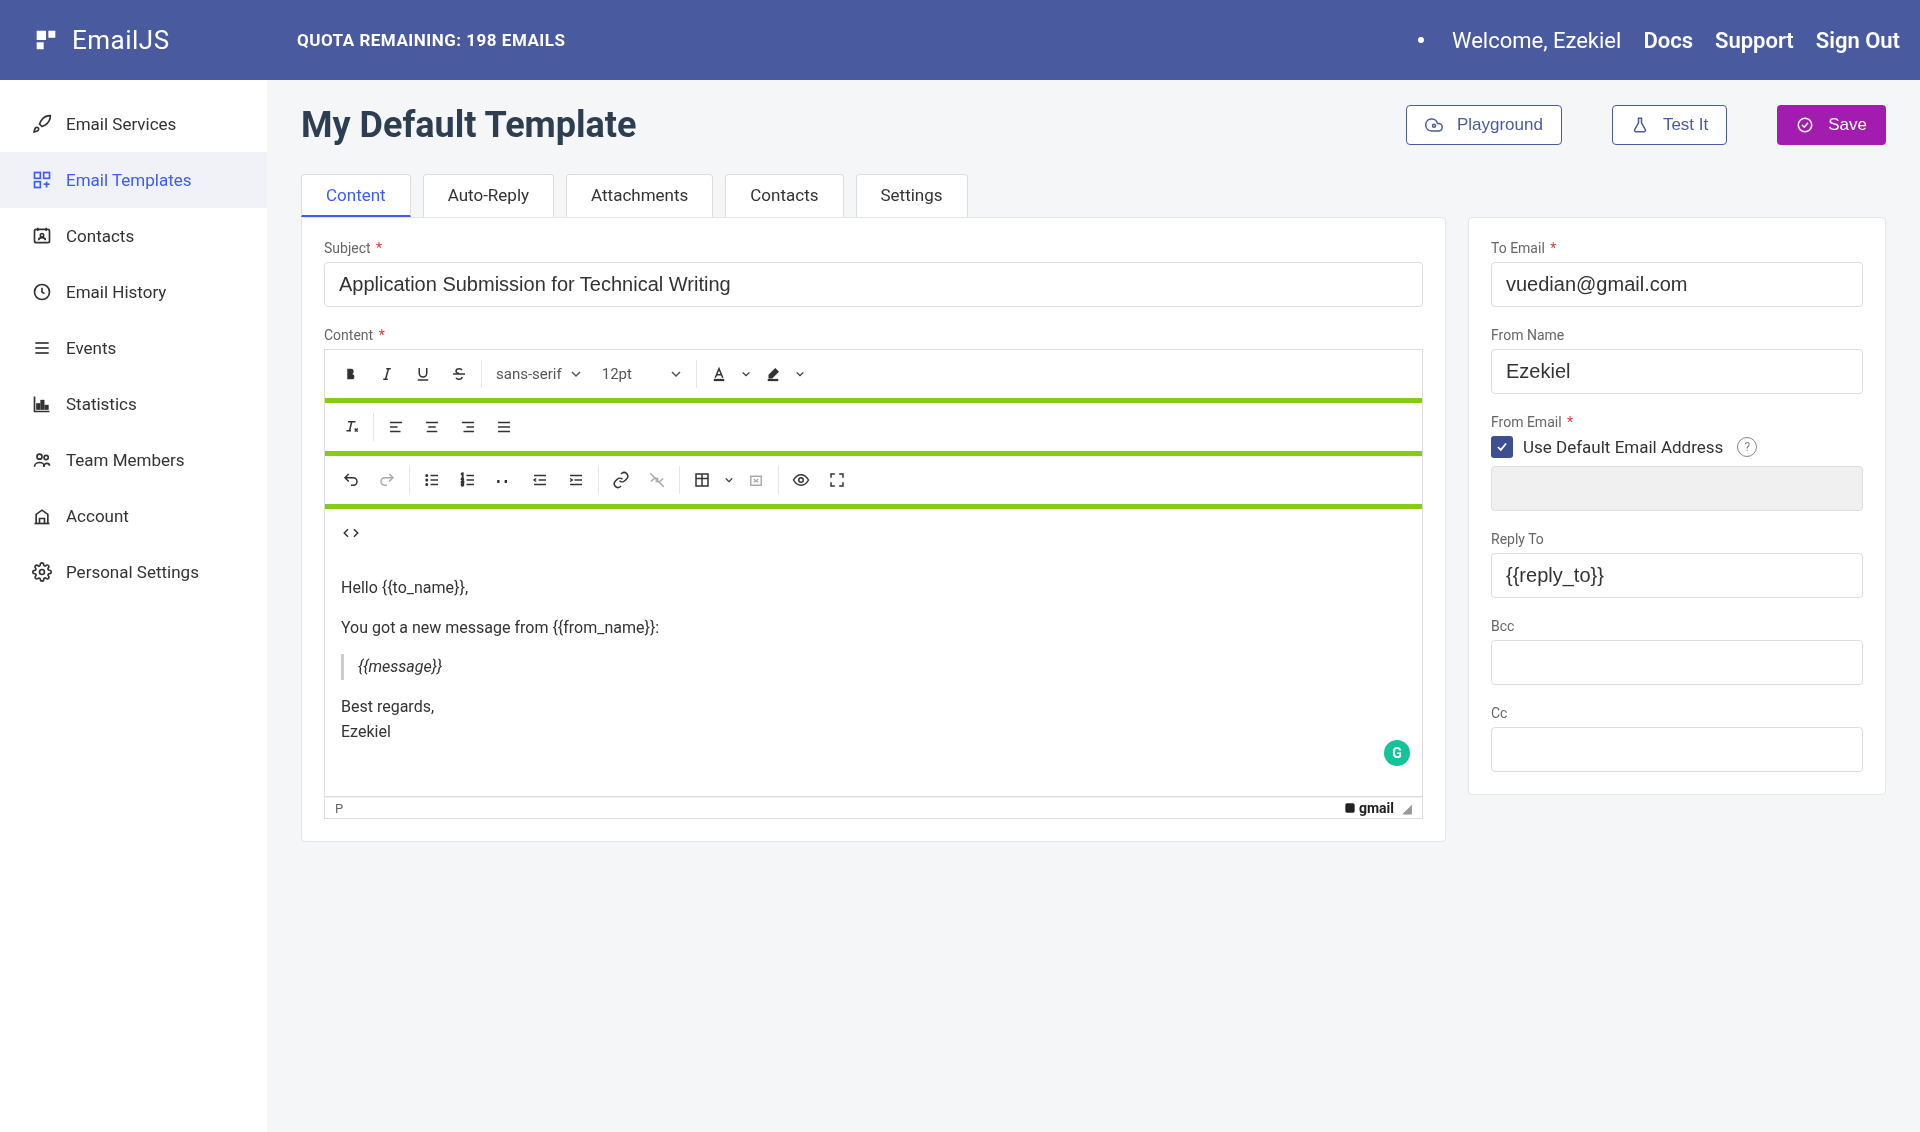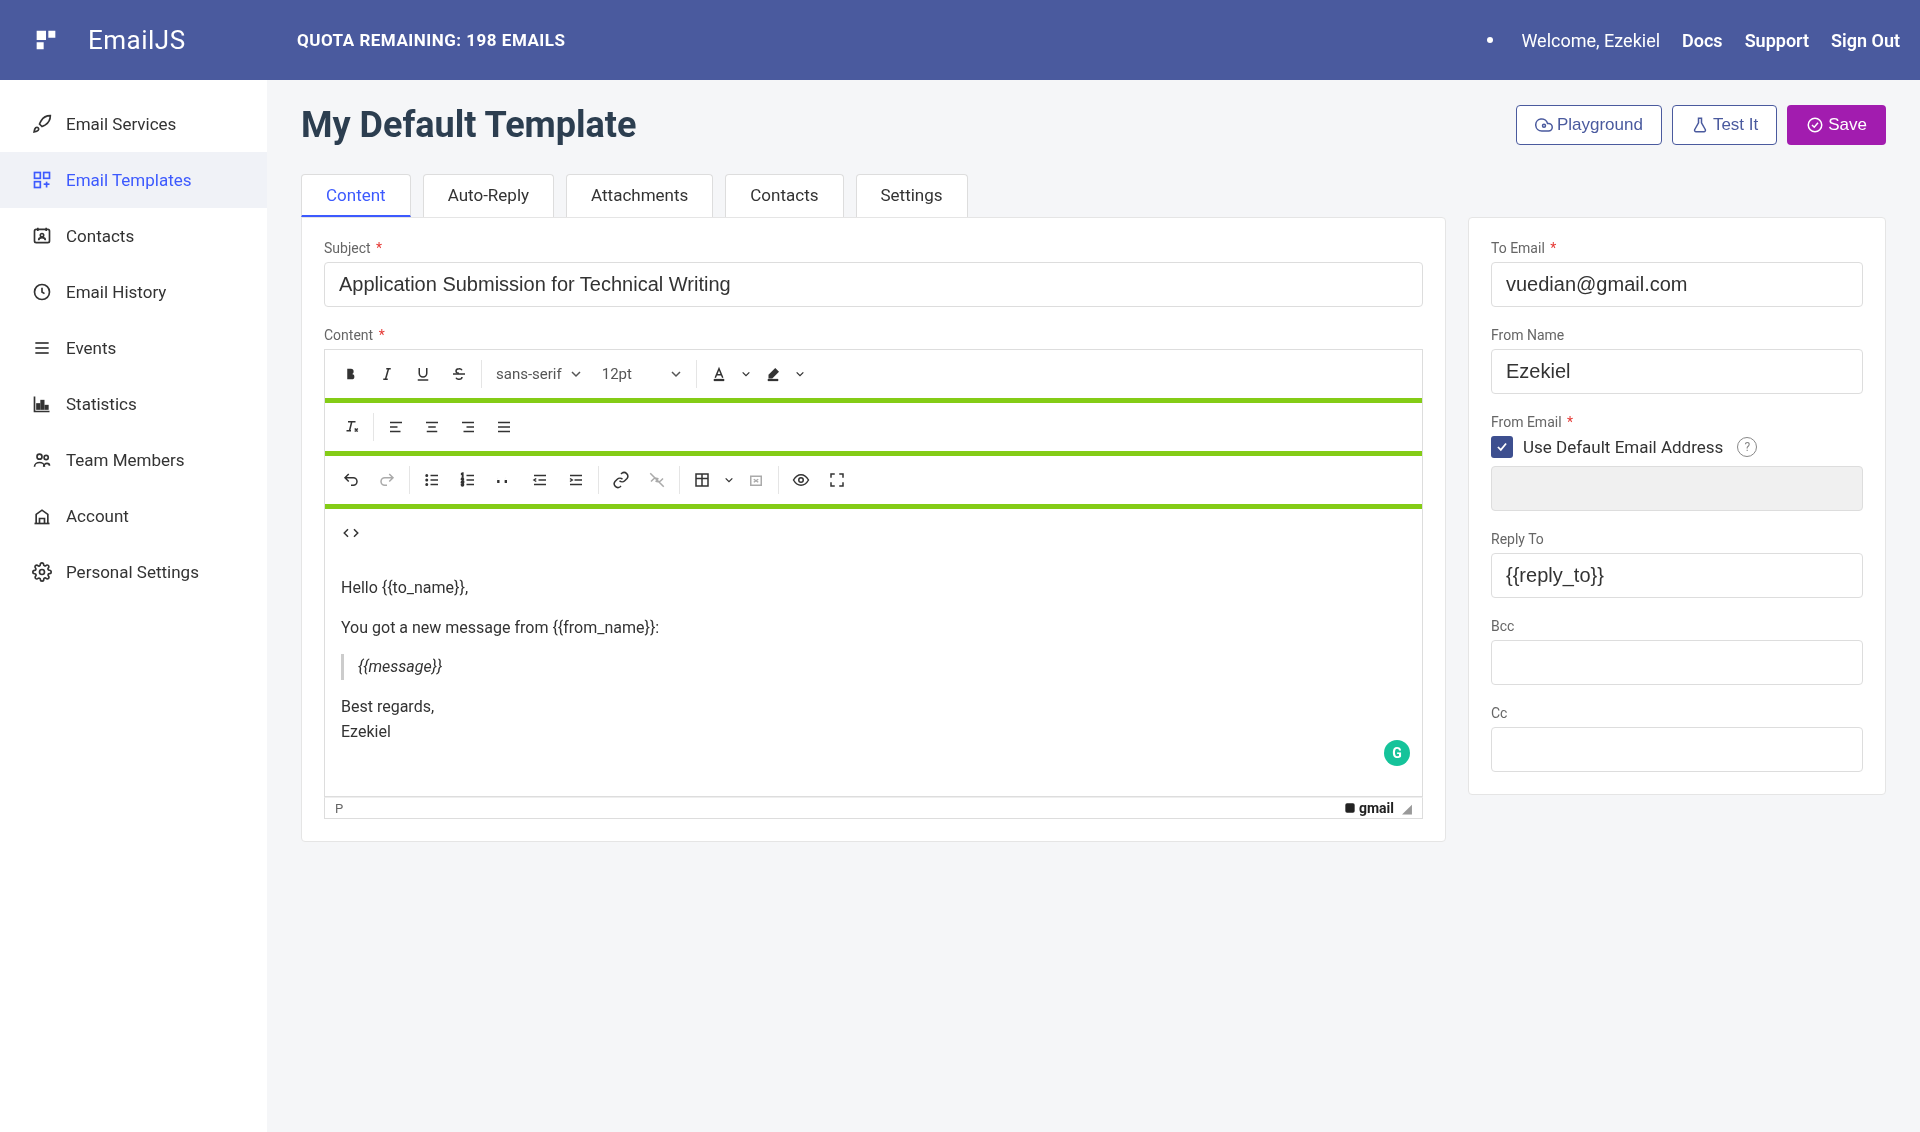--- a/index.html
+++ b/index.html
@@ -10,27 +10,27 @@
   height: 80px;
   display: flex;
   align-items: center;
   padding: 0 20px 0 0;
   color: #fff;
 }
 .logo-section {
   width: 267px;
   display: flex;
   align-items: center;
-  gap: 28px;
+  gap: 12px;
   padding-left: 32px;
 }
 .logo-icon { width: 28px; height: 28px; }
 .logo-text { font-size: 26px; font-weight: 400; letter-spacing: 0.5px; }
 .quota { font-size: 17px; font-weight: 700; letter-spacing: 0.5px; margin-left: 30px; }
-.header-right { margin-left: auto; display: flex; align-items: center; gap: 22px; font-size: 18px; }
+.header-right { margin-left: auto; display: flex; align-items: center; gap: 22px; font-size: 22px; }
 .dot { width: 6px; height: 6px; background: #fff; border-radius: 50%; margin-right: 6px; }
 .welcome { font-weight: 400; }
 .header-link { color: #fff; text-decoration: none; font-weight: 600; cursor: pointer; }
 
 .layout { display: flex; }
 .sidebar {
   width: 267px;
   background: #fff;
   min-height: calc(100vh - 80px);
   padding-top: 16px;
@@ -47,23 +47,23 @@
 .sidebar-item.active { background: #f0f2f7; color: #3d5afe; }
 .sidebar-item.active .si-icon { color: #3d5afe; }
 .si-icon { width: 20px; height: 20px; color: #333; flex-shrink: 0; }
 
 .main { flex: 1; padding: 24px 34px; }
 
 .title-row { display: flex; align-items: center; margin-bottom: 28px; }
 .page-title { font-size: 36px; font-weight: 700; color: #2c3e50; }
 .title-actions { margin-left: auto; display: flex; gap: 10px; }
 .btn {
-  display: inline-flex; align-items: center; gap: 4px;
+  display: inline-flex; align-items: center; gap: 14px;
   padding: 9px 18px; font-size: 17px; border-radius: 4px;
-  cursor: pointer; border: 1px solid transparent;
+  cursor: pointer; border: 1px solid transparent; margin-left: 40px;
 }
 .btn-outline { background: #fff; border-color: #4a5a9e; color: #4a5a9e; }
 .btn-primary { background: #a21caf; color: #fff; }
 .btn svg { width: 18px; height: 18px; }
 
 .tabs { display: flex; gap: 12px; margin-bottom: 0; }
 .tab {
   background: #fff; border: 1px solid #ddd; border-bottom: none;
   padding: 10px 24px; font-size: 17px; color: #333;
   border-radius: 4px 4px 0 0; cursor: pointer;

